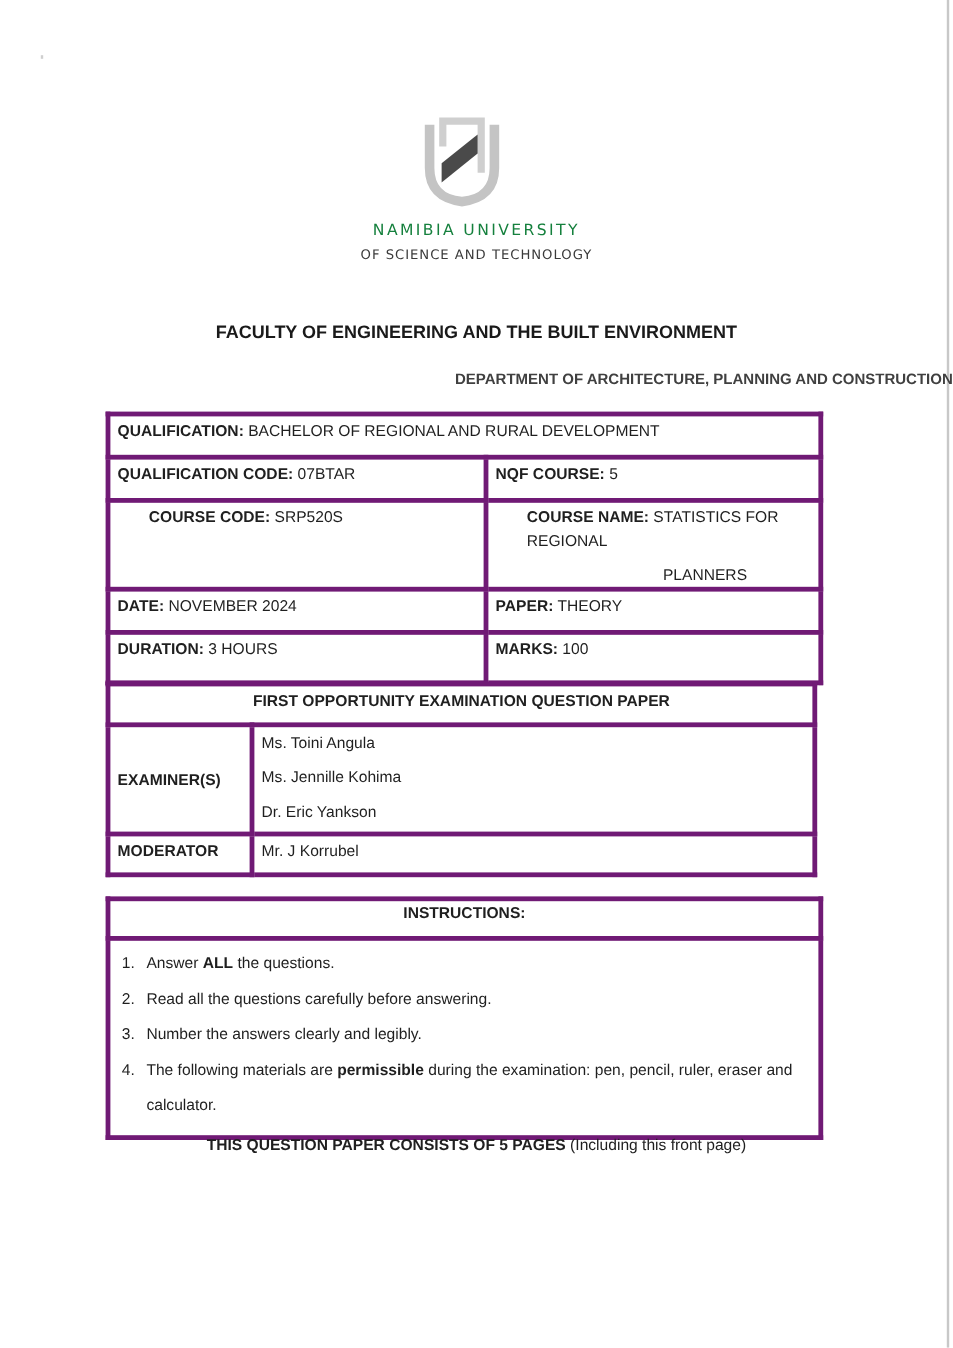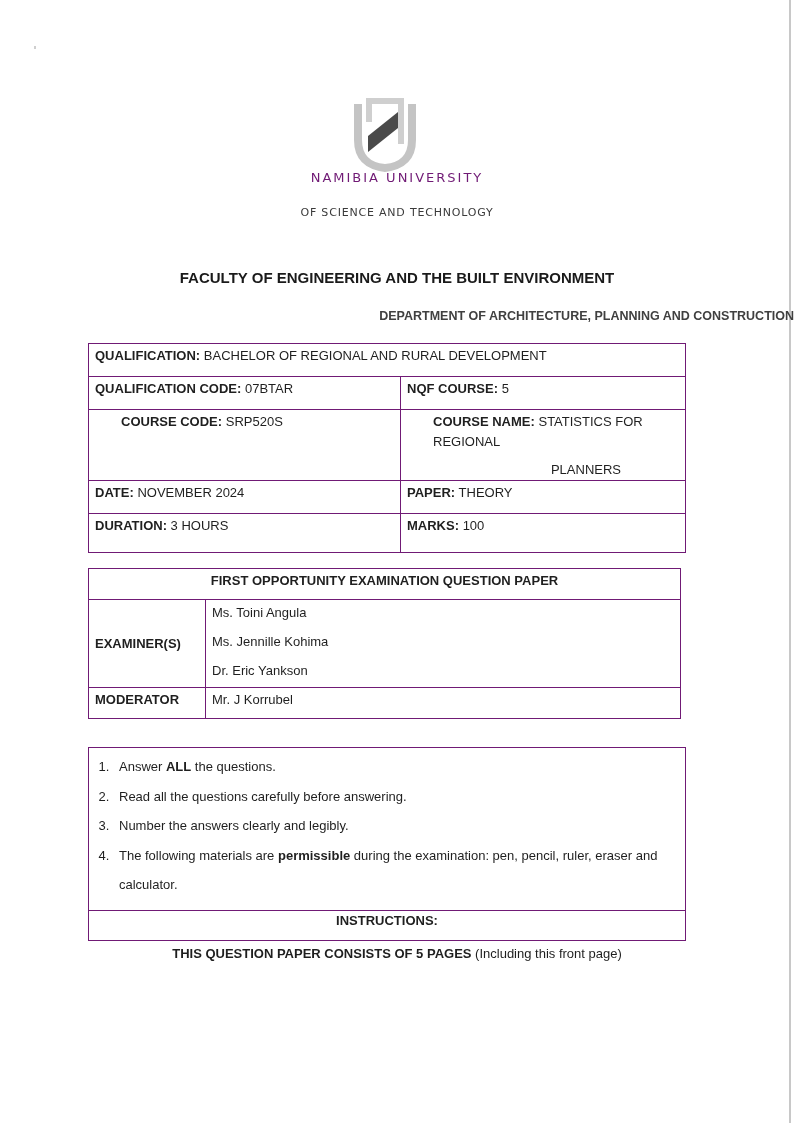--- a/index.html
+++ b/index.html
@@ -2,32 +2,32 @@
 <html><head>
 <meta charset="utf-8">
 <style>
   html, body { margin: 0; padding: 0; background: #ffffff; }
   body { width: 794px; height: 1123px; position: relative; overflow: hidden;
          font-family: "Liberation Sans", "DejaVu Sans", sans-serif; color: #1f1f1f; }
   .page-edge { position: absolute; left: 789px; top: 0; width: 2px; height: 1123px; background: #c8c8c8; }
   .speck { position: absolute; left: 34px; top: 46px; width: 2px; height: 3px; background: #cfcfcf; }
 
   .logo { position: absolute; left: 348px; top: 92px; width: 74px; height: 82px; }
-  .uni-name { position: absolute; left: 0; width: 794px; top: 170px; text-align: center;
-              font-family: "DejaVu Sans", sans-serif; font-size: 13px; letter-spacing: 2px; color: #701a75; }
+  .uni-name { position: absolute; left: 0; width: 794px; top: 185px; text-align: center;
+              font-family: "DejaVu Sans", sans-serif; font-size: 13px; letter-spacing: 2px; color: #15803d; }
   .uni-sub { position: absolute; left: 0; width: 794px; top: 206px; text-align: center;
              font-family: "DejaVu Sans", sans-serif; font-size: 11px; letter-spacing: 0.8px; color: #3a3a3a; }
 
   .faculty { position: absolute; left: 0; width: 794px; top: 269px; text-align: center;
              font-weight: bold; font-size: 15px; color: #1a1a1a; }
   .department { position: absolute; left: 0; width: 794px; top: 309px; text-align: right;
                 font-weight: bold; font-size: 12.5px; color: #404040; }
 
   table { border-collapse: collapse; position: absolute; font-size: 13px; color: #1f1f1f; }
-  td { border: 1px solid #701a75; padding: 0 6px; vertical-align: top; margin-top: 38px; }
+  td { border: 4px solid #701a75; padding: 0 6px; vertical-align: top; margin-top: 38px; }
   b { font-weight: bold; }
 
   .info { left: 88px; top: 343px; width: 598px; }
   .info td { height: 30px; line-height: 20px; padding-top: 2px; }
   .info .tall { height: 58px; padding-left: 32px; }
   .info .c1 { width: 273px; }
   .center-line { display: block; text-align: center; margin-top: 8px; padding-left: 60px; }
 
   .exam { left: 88px; top: 568px; width: 593px; }
   .exam td { line-height: 20px; }
@@ -129,30 +129,30 @@
   <tr class="mod">
     <td class="label" style="vertical-align:top">MODERATOR</td>
     <td>Mr. J Korrubel</td>
   </tr>
 </tbody>
   </table>
 
 <table class="instr">
   <tbody>
       <tr>
+    <td class="head">INSTRUCTIONS:</td>
+  </tr>
+  <tr>
     <td style="padding:0">
       <ol>
         <li><span>Answer </span><b>ALL</b><span> the questions.</span></li>
         <li><span>Read all the questions carefully before answering.</span><b></b><span></span></li>
         <li><span>Number the answers clearly and legibly.</span><b></b><span></span></li>
         <li><span>The following materials are </span><b>permissible</b><span> during the examination: pen, pencil, ruler, eraser and calculator.</span></li>
       </ol>
     </td>
   </tr>
-  <tr>
-    <td class="head">INSTRUCTIONS:</td>
-  </tr>
 </tbody>
   </table>
 
 <div class="footer-note">
   <b>THIS QUESTION PAPER CONSISTS OF 5 PAGES</b><span> (Including this front page)</span>
 </div>
 
 </body></html>

